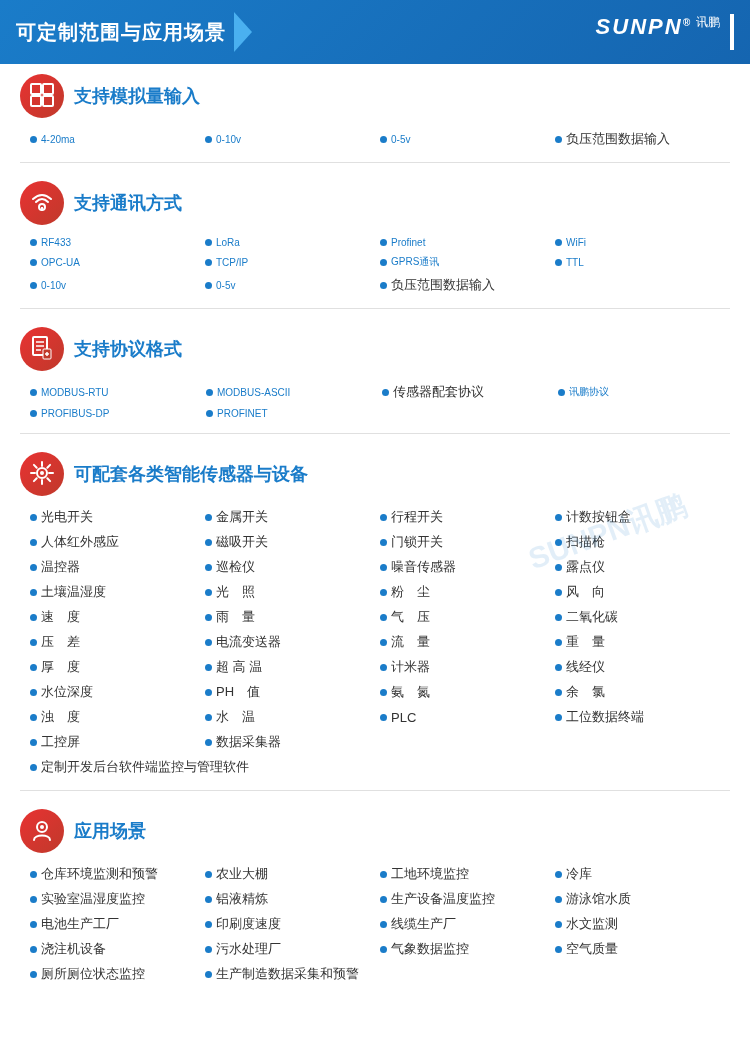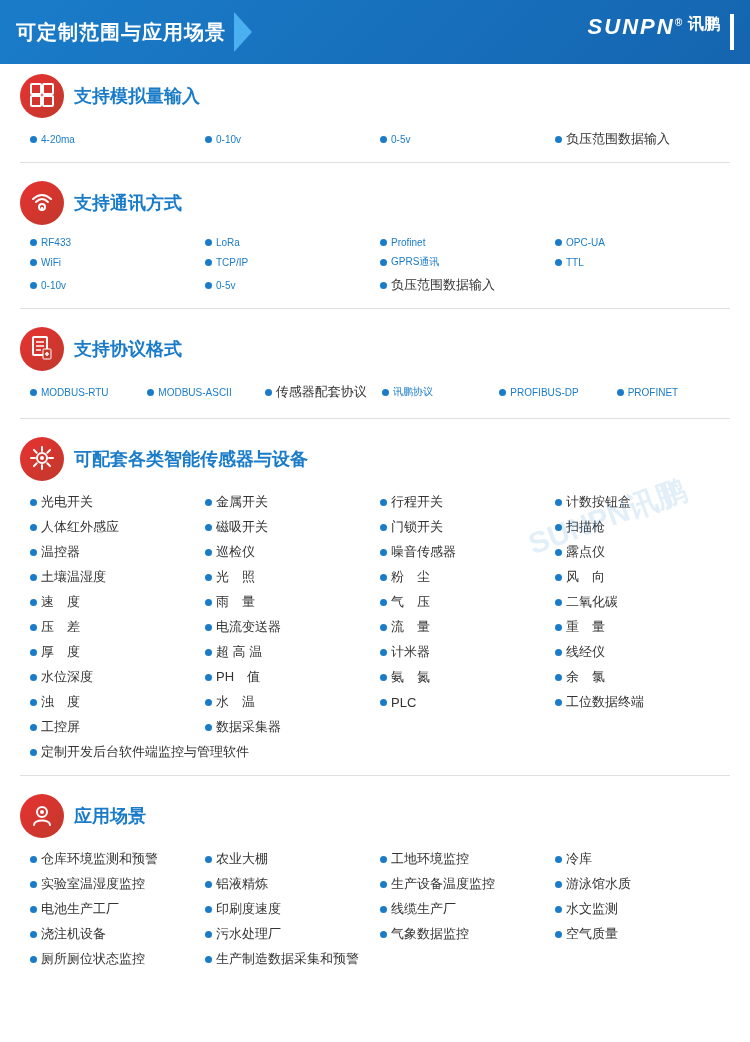--- a/index.html
+++ b/index.html
@@ -46,22 +46,22 @@
     }
     .logo-text {
       font-size: 22px;
       font-weight: bold;
       color: #fff;
       letter-spacing: 2px;
       font-style: italic;
     }
     .logo-cn {
       color: #fff;
-      font-size: 16px;
-      font-weight: bold;
+      font-size: 12px;
+      font-weight: normal;
     }
     .logo-bar {
       width: 4px;
       height: 36px;
       background: #fff;
       margin-left: 6px;
     }
 
     
     .content {
@@ -223,26 +223,26 @@
       <div class="item">
           <div class="item-bullet"></div>
           <span class="item-text-blue">LoRa</span>
         </div>
       <div class="item">
           <div class="item-bullet"></div>
           <span class="item-text-blue">Profinet</span>
         </div>
       <div class="item">
           <div class="item-bullet"></div>
+          <span class="item-text-blue">WiFi</span>
+        </div>
+
+      <div class="item">
+          <div class="item-bullet"></div>
           <span class="item-text-blue">OPC-UA</span>
-        </div>
-
-      <div class="item">
-          <div class="item-bullet"></div>
-          <span class="item-text-blue">WiFi</span>
         </div>
       <div class="item">
           <div class="item-bullet"></div>
           <span class="item-text-blue">TCP/IP</span>
         </div>
       <div class="item">
           <div class="item-bullet"></div>
           <span class="item-text-blue">GPRS通讯</span>
         </div>
       <div class="item">
@@ -276,21 +276,21 @@
             <line x1="7" y1="11" x2="15" y2="11" stroke="white" stroke-width="1.5"></line>
             <line x1="7" y1="15" x2="12" y2="15" stroke="white" stroke-width="1.5"></line>
             <rect x="14" y="14" width="8" height="10" rx="1" fill="#c0392b" stroke="white" stroke-width="1"></rect>
             <line x1="18" y1="17" x2="18" y2="21" stroke="white" stroke-width="1.5"></line>
             <line x1="16" y1="19" x2="20" y2="19" stroke="white" stroke-width="1.5"></line>
           </svg>
         </span>
       </div>
       <span class="section-title">支持协议格式</span>
     </div>
-    <div style="display:grid; grid-template-columns:1fr 1fr 1fr 1fr 1fr 1fr; gap:3px 4px; padding-left:10px;">
+    <div style="display:grid; grid-template-columns:1fr 1fr 1fr 1fr; gap:3px 4px; padding-left:10px;">
       <div class="item">
           <div class="item-bullet"></div>
           <span class="item-text-blue">MODBUS-RTU</span>
         </div>
       <div class="item">
           <div class="item-bullet"></div>
           <span class="item-text-blue">MODBUS-ASCII</span>
         </div>
       <div class="item">
           <div class="item-bullet"></div>

